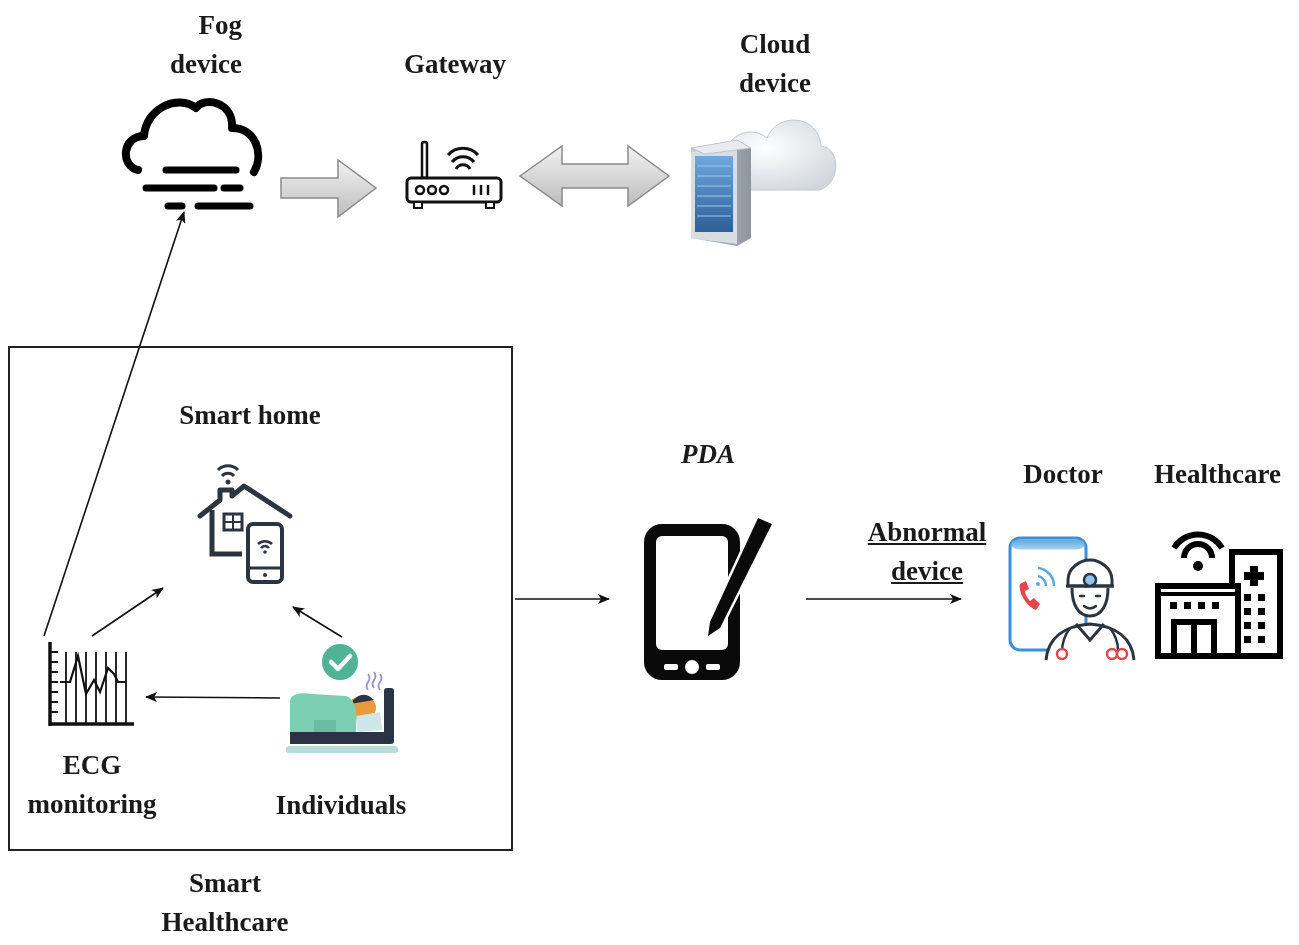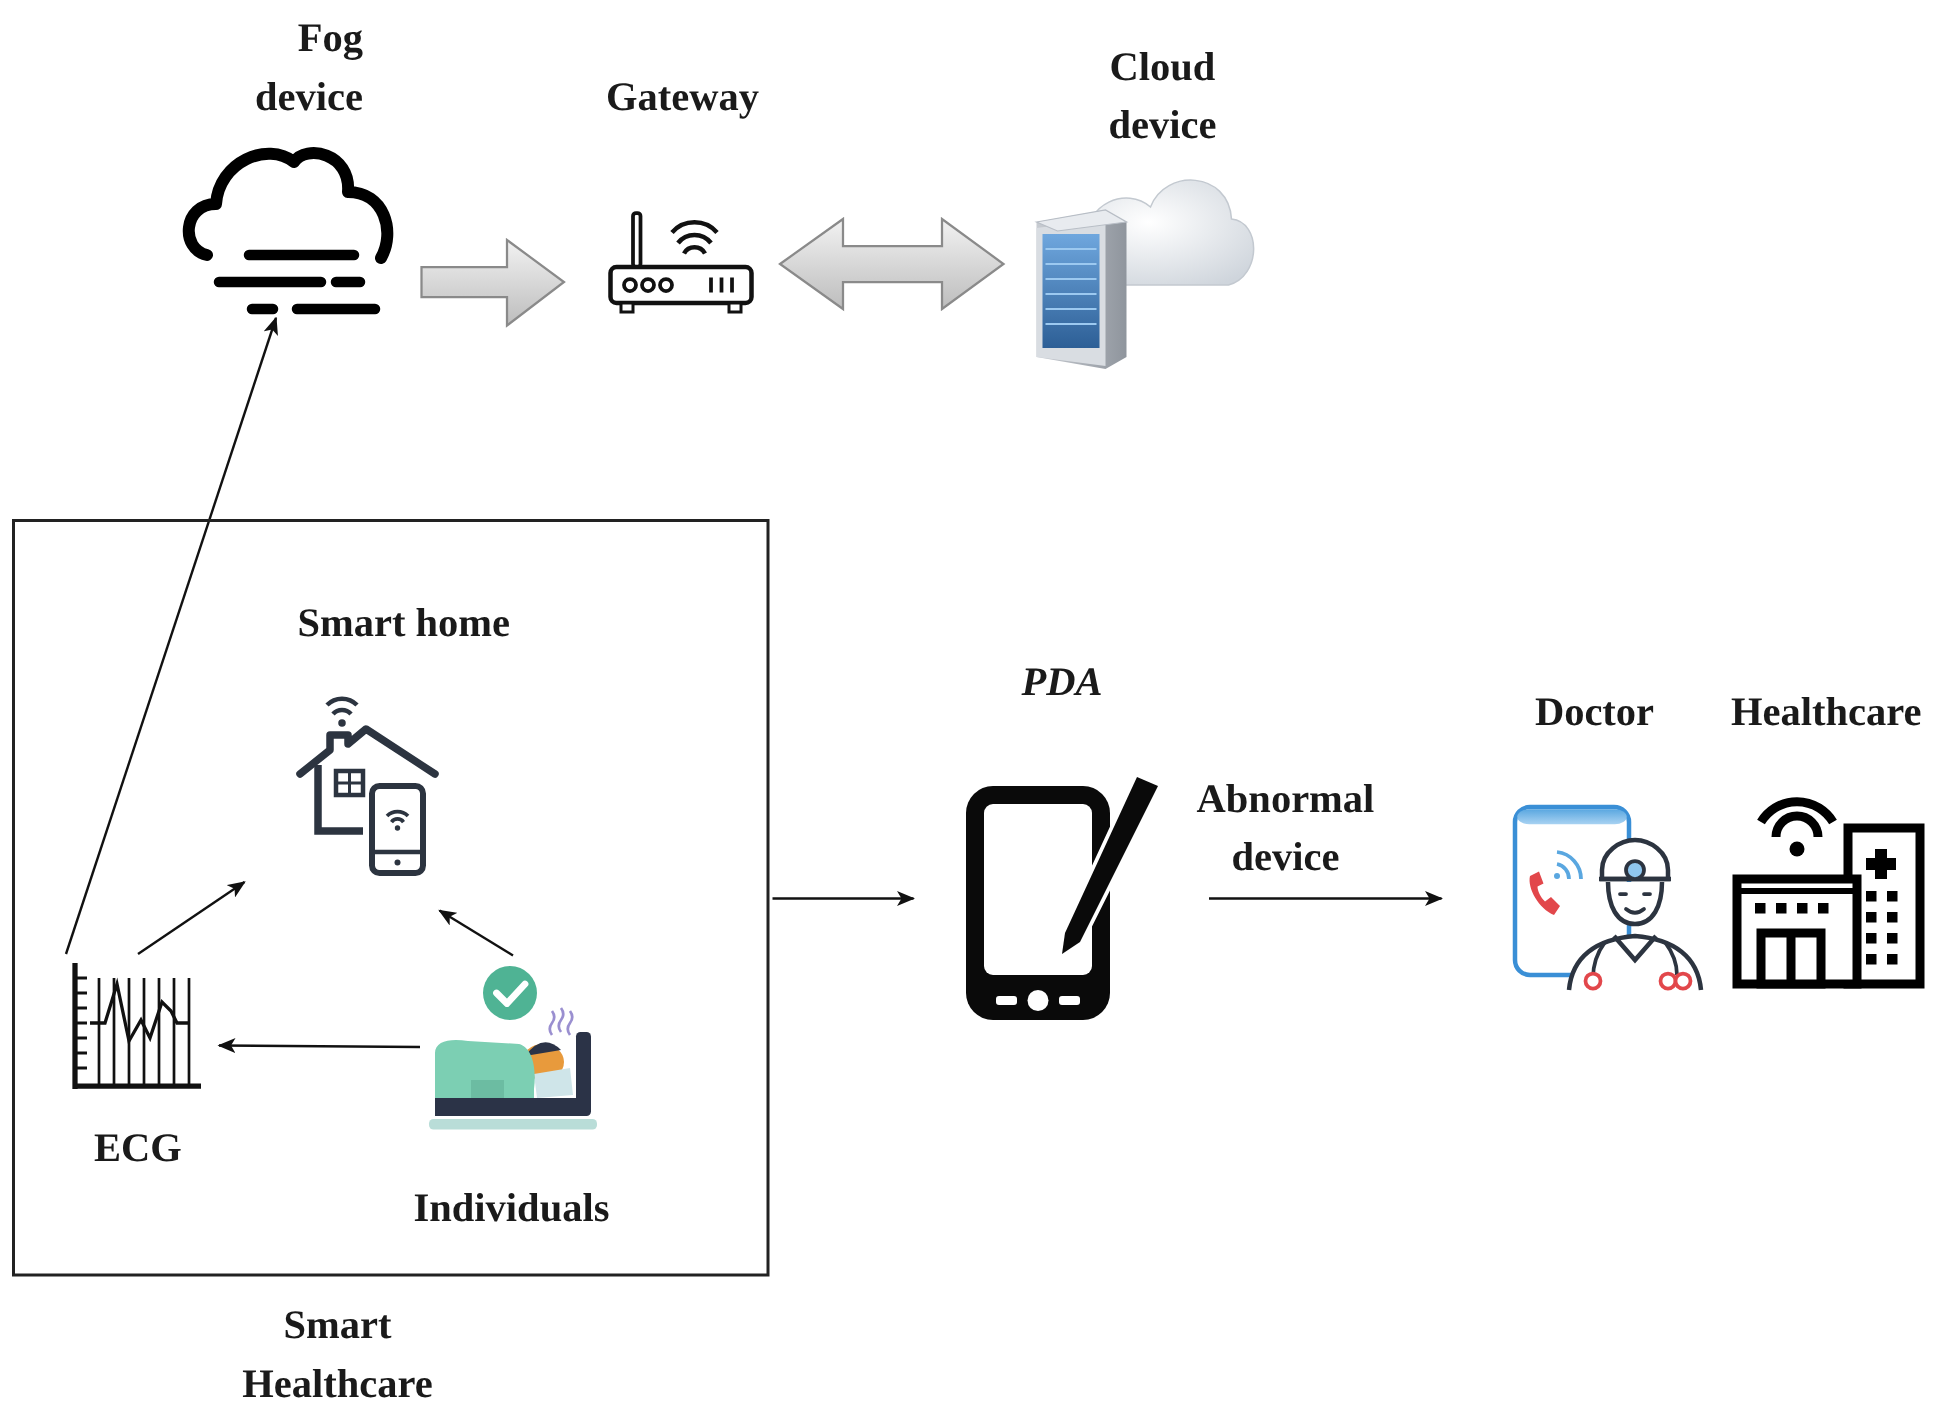--- a/index.html
+++ b/index.html
@@ -47,31 +47,32 @@
 
 <div class="label" style="left:150px; top:6px; width:92px;text-align:right;">
   <div>Fog</div>
   <div>device</div>
 </div>
 <div class="label" style="left:390px; top:45px; width:130px;font-family:Liberation Serif, serif;">Gateway</div>
 <div class="label" style="left:720px; top:25px; width:110px;">
   <div>Cloud</div>
   <div>device</div>
 </div>
-<div class="label" style="left:160px; top:396px; width:180px;text-align:right;">Smart home</div>
+<div class="label" style="left:160px; top:396px; width:180px;">Smart home</div>
 <div class="label" style="left:12px; top:746px; width:160px;">
   <div>ECG</div>
+  <div>monitoring</div>
 </div>
 <div class="label" style="left:260px; top:786px; width:162px;">Individuals</div>
 <div class="label" style="left:150px; top:864px; width:150px;">
   <div>Smart</div>
   <div>Healthcare</div>
 </div>
 <div class="label" style="left:660px; top:435px; width:96px;font-style:italic;">PDA</div>
-<div class="label" style="left:782px; top:513px; width:150px;">
+<div class="label" style="left:852px; top:513px; width:150px;text-decoration:underline;">
   <div>Abnormal</div>
   <div>device</div>
 </div>
 <div class="label" style="left:1008px; top:455px; width:110px;">Doctor</div>
 <div class="label" style="left:1140px; top:455px; width:155px;">Healthcare</div>
 
 <svg class="icon" style="left:118px; top:88px;" width="150" height="128" viewBox="0 0 150 128">
   <path d="M20,82 C2,78 4,48 26,48 C28,20 60,6 78,20 C86,8 116,14 114,40 C138,40 146,66 136,84" fill="none" stroke="#000" stroke-width="8" stroke-linecap="round" stroke-linejoin="round"></path>
   <path d="M72,32 C80,18 100,18 106,34" fill="none" stroke="#000" stroke-width="0"></path>
   <line x1="48" y1="82" x2="118" y2="82" stroke="#000" stroke-width="7" stroke-linecap="round"></line>

